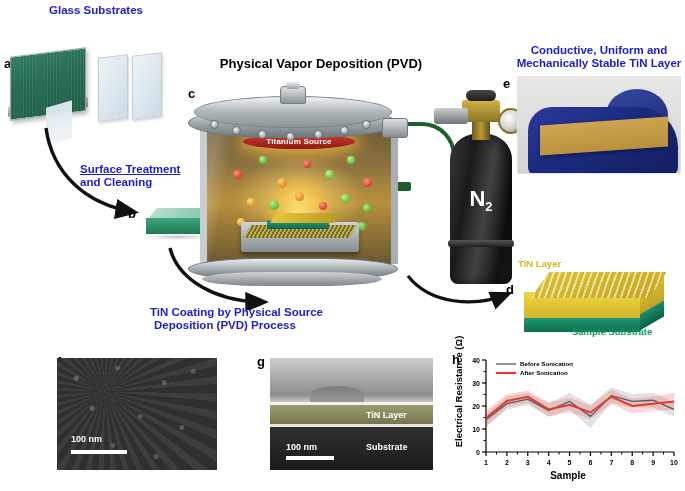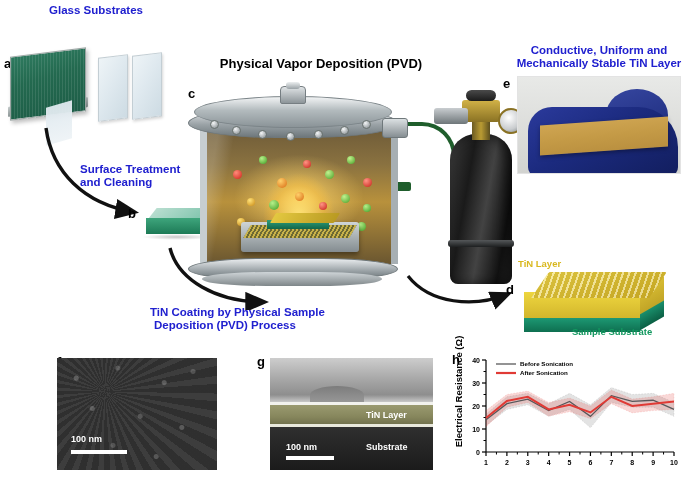--- a/index.html
+++ b/index.html
@@ -184,45 +184,46 @@
 </div>
 
 <svg class="abs" style="left:44px;top:126px;" width="130" height="100">
   <defs>
       <marker id="ah" markerWidth="7" markerHeight="7" refX="5.5" refY="3" orient="auto">
     <path d="M0,0 L7,3 L0,6 z" fill="#111"></path>
       </marker>
     </defs>
   <path d="M2,2 C8,46 40,78 90,86" stroke="#111" stroke-width="3.4" fill="none" marker-end="url(#ah)"></path>
 </svg>
-<div class="abs bluehead" style="left:80px;top:163px;width:140px;">Surface Treatment</div>
+<div class="abs bluehead" style="left:80px;top:163px;width:140px;text-decoration:underline;">Surface Treatment</div>
 <div class="abs bluehead" style="left:80px;top:176px;width:140px;">and Cleaning</div>
 
 <div class="abs panel-letter" style="left:128px;top:206px;">b</div>
 <div class="abs" id="slab-b">
   <div class="b-shadow"></div>
   <div class="b-top"></div>
   <div class="b-face"></div>
   <div class="b-side"></div>
 </div>
 
 <svg class="abs" style="left:168px;top:246px;" width="130" height="64">
   <path d="M2,2 C10,34 48,56 96,56" stroke="#111" stroke-width="3.4" fill="none" marker-end="url(#ah)"></path>
 </svg>
-<div class="abs bluehead" style="left:150px;top:306px;width:200px;">TiN Coating by Physical Sample</div>
+<div class="abs bluehead" style="left:150px;top:306px;width:200px;">TiN Coating by Physical Source</div>
 <div class="abs bluehead" style="left:154px;top:319px;width:200px;">Deposition (PVD) Process</div>
 
 <div class="abs" style="left:206px;top:56px;width:230px;text-align:center;font-size:13px;font-weight:bold;">Physical Vapor Deposition (PVD)</div>
 <div class="abs panel-letter" style="left:188px;top:86px;">c</div>
 <div class="abs" id="pvd">
   <div class="hose"></div>
   <div class="hose2"></div>
   <div class="ch-body">
     <div class="ch-glass"></div>
     <div class="plume"></div>
+    <div class="ti-src">Titanium Source</div>
     <div class="pt" style="left:26px;top:44px;width:9px;height:9px;background:radial-gradient(circle at 35% 30%,#ff8b7a,#cf2118);"></div>
     <div class="pt" style="left:52px;top:30px;width:8px;height:8px;background:radial-gradient(circle at 35% 30%,#b6f08a,#3f9c23);"></div>
     <div class="pt" style="left:70px;top:52px;width:10px;height:10px;background:radial-gradient(circle at 35% 30%,#ffd06a,#d86a12);"></div>
     <div class="pt" style="left:96px;top:34px;width:8px;height:8px;background:radial-gradient(circle at 35% 30%,#ff9484,#c52017);"></div>
     <div class="pt" style="left:118px;top:44px;width:9px;height:9px;background:radial-gradient(circle at 35% 30%,#c2f28f,#479f26);"></div>
     <div class="pt" style="left:140px;top:30px;width:8px;height:8px;background:radial-gradient(circle at 35% 30%,#c2f28f,#479f26);"></div>
     <div class="pt" style="left:156px;top:52px;width:9px;height:9px;background:radial-gradient(circle at 35% 30%,#ff9484,#c52017);"></div>
     <div class="pt" style="left:40px;top:72px;width:8px;height:8px;background:radial-gradient(circle at 35% 30%,#ffe27a,#c98a14);"></div>
     <div class="pt" style="left:62px;top:74px;width:10px;height:10px;background:radial-gradient(circle at 35% 30%,#b6f08a,#3f9c23);"></div>
     <div class="pt" style="left:88px;top:66px;width:9px;height:9px;background:radial-gradient(circle at 35% 30%,#ffd06a,#d86a12);"></div>
@@ -253,20 +254,21 @@
 </div>
 
 <div class="abs" id="tank">
   <div class="tk-body"></div>
   <div class="tk-ring"></div>
   <div class="tk-neck"></div>
   <div class="tk-valve"></div>
   <div class="tk-wheel"></div>
   <div class="tk-gauge"></div>
   <div class="tk-reg"></div>
+  <div class="tk-n2"><span>N</span><sub>2</sub></div>
 </div>
 
 <div class="abs bluehead" style="left:516px;top:44px;width:166px;text-align:center;">Conductive, Uniform and</div>
 <div class="abs bluehead" style="left:516px;top:57px;width:166px;text-align:center;">Mechanically Stable TiN Layer</div>
 <div class="abs panel-letter" style="left:503px;top:76px;">e</div>
 <div class="abs" id="photo-e">
   <div class="glove2"></div>
   <div class="glove"></div>
   <div class="tinfilm"></div>
 </div>
@@ -304,20 +306,21 @@
   <div class="g-sub"></div>
   <div class="g-lab" style="left:96px;top:52px;">TiN Layer</div>
   <div class="g-lab" style="left:96px;top:84px;">Substrate</div>
   <div class="g-lab" style="left:16px;top:84px;">100 nm</div>
   <div class="scalebar" style="left:16px;top:98px;width:48px;"></div>
 </div>
 
 <div class="abs panel-letter" style="left:452px;top:352px;">h</div>
 <div class="abs" id="chart-h">
   <div class="axis-title-y">Electrical Resistance (Ω)</div>
+  <div class="axis-title-x">Sample</div>
   <svg id="plot" width="235" height="120">
       <line x1="40" y1="8" x2="40" y2="100" stroke="#000" stroke-width="1.2"></line>
       <line x1="40" y1="100" x2="228" y2="100" stroke="#000" stroke-width="1.2"></line>
       <line x1="40" y1="100" x2="36" y2="100" stroke="#000" stroke-width="1.2"></line>
       <text x="34" y="102.5" text-anchor="end" font-size="7" font-weight="bold" font-family="&quot;Liberation Sans&quot;, sans-serif">0</text>
       <line x1="40" y1="77" x2="36" y2="77" stroke="#000" stroke-width="1.2"></line>
       <text x="34" y="79.5" text-anchor="end" font-size="7" font-weight="bold" font-family="&quot;Liberation Sans&quot;, sans-serif">10</text>
       <line x1="40" y1="54" x2="36" y2="54" stroke="#000" stroke-width="1.2"></line>
       <text x="34" y="56.5" text-anchor="end" font-size="7" font-weight="bold" font-family="&quot;Liberation Sans&quot;, sans-serif">20</text>
       <line x1="40" y1="31" x2="36" y2="31" stroke="#000" stroke-width="1.2"></line>

